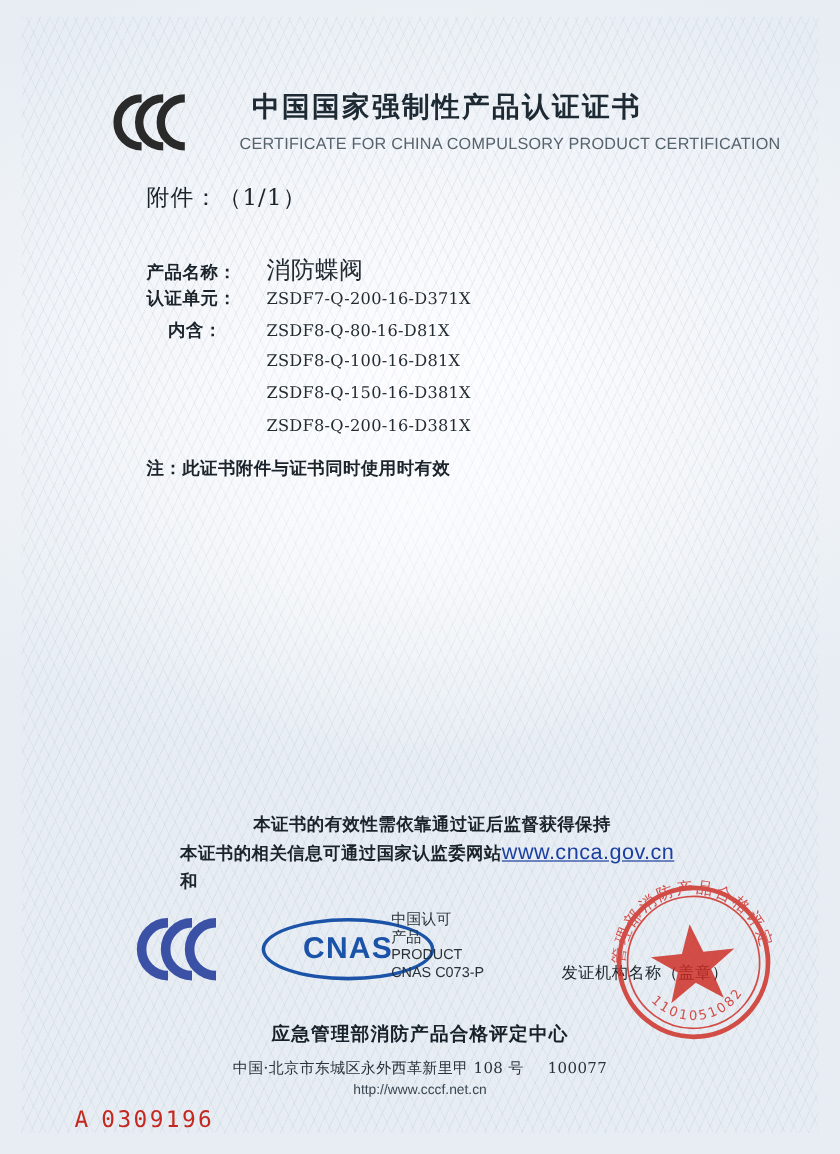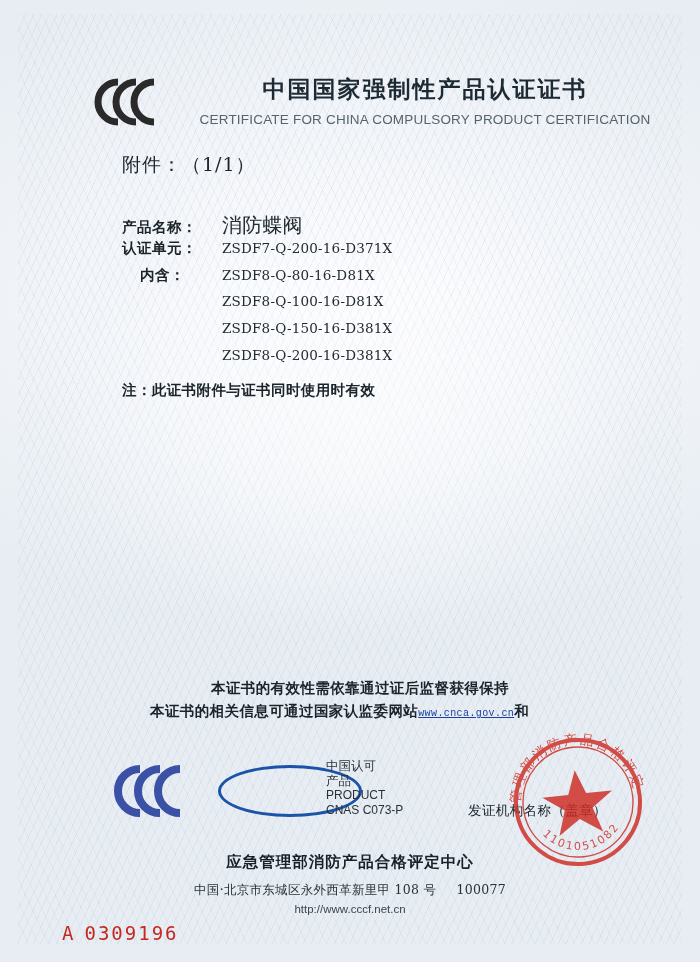--- a/index.html
+++ b/index.html
@@ -59,21 +59,21 @@
     top: 12px;
     width: 86px;
     height: 56px;
   }
   .ccc-logo-top svg { display: block; }
   .title-zh {
     position: absolute;
     left: 150px;
     top: 12px;
     width: 430px;
-    text-align: center;
+    text-align: left;
     font-size: 23px;
     letter-spacing: 2px;
     color: #1e2a33;
     font-weight: bold;
     font-family: "DejaVu Serif", serif;
   }
   .title-en {
     position: absolute;
     left: 130px;
     top: 50px;
@@ -160,22 +160,22 @@
     letter-spacing: 0.4px;
     line-height: 23px;
     font-weight: bold;
   }
   .validity .line.center {
     text-align: center;
   }
   .link {
     color: #1b3fa0;
     text-decoration: underline;
-    font-family: Liberation Mono, monospace;
-    font-size: 10px;
+    font-family: Liberation Sans, sans-serif;
+    font-size: 18px;
     font-weight: normal;
   }
 
   
   .marks {
     position: absolute;
     left: 88px;
     top: 758px;
     width: 530px;
     height: 80px;
@@ -364,20 +364,21 @@
         <svg width="108" height="62" viewBox="0 0 108 62" xmlns="http://www.w3.org/2000/svg">
           <g fill="none" stroke="#3a51a6" stroke-width="8">
             <path d="M52 9 A22 22 0 1 0 52 53"></path>
             <path d="M72 9 A22 22 0 1 0 72 53"></path>
             <path d="M92 9 A22 22 0 1 0 92 53"></path>
           </g>
         </svg>
       </div>
       <div class="cnas-mark">
         <div class="cnas-oval"></div>
+        <div class="cnas-text">CNAS</div>
       </div>
       <div class="cnas-lines">
         <div class="zh">中国认可</div>
         <div class="zh">产品</div>
         <div>PRODUCT</div>
         <div>CNAS C073-P</div>
       </div>
       <div class="issuer">发证机构名称（盖章）</div>
     </div>
 

